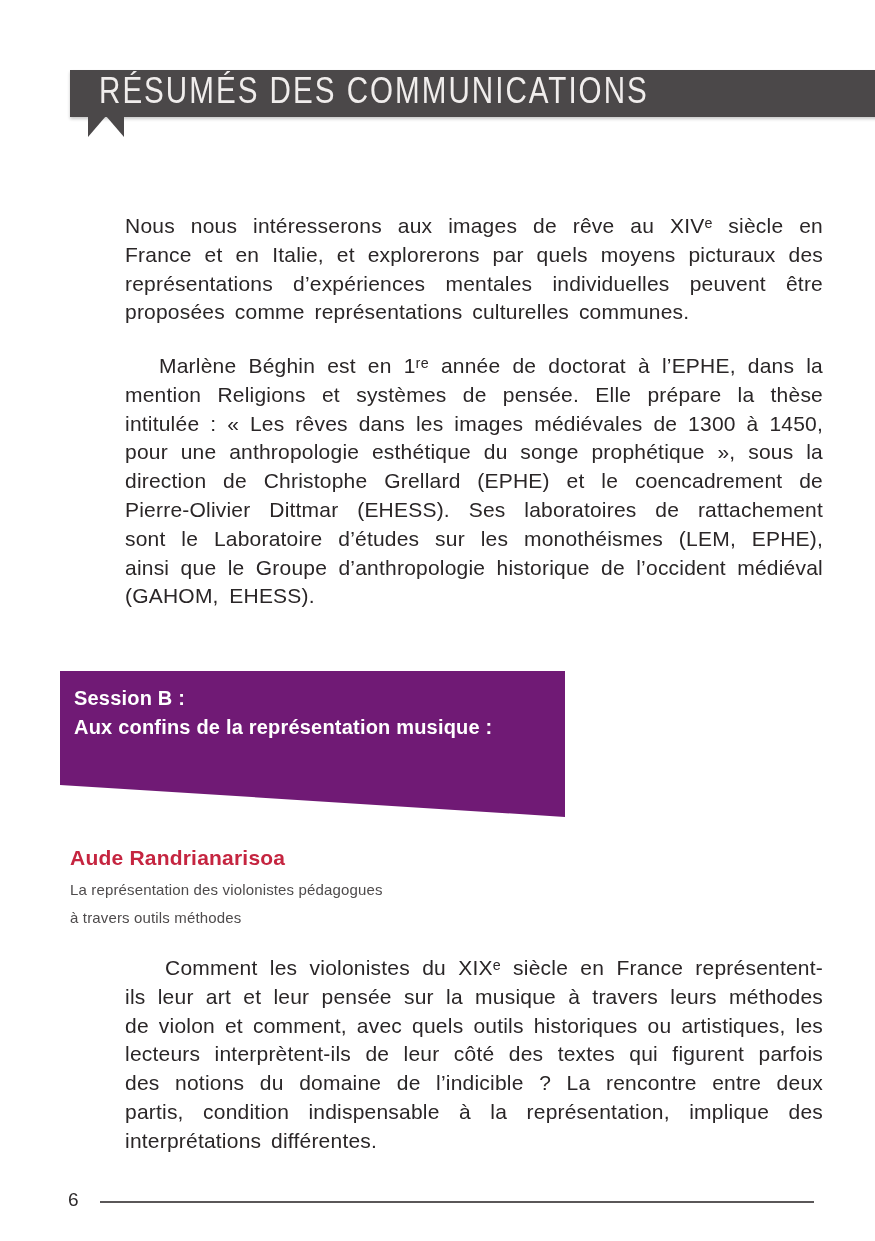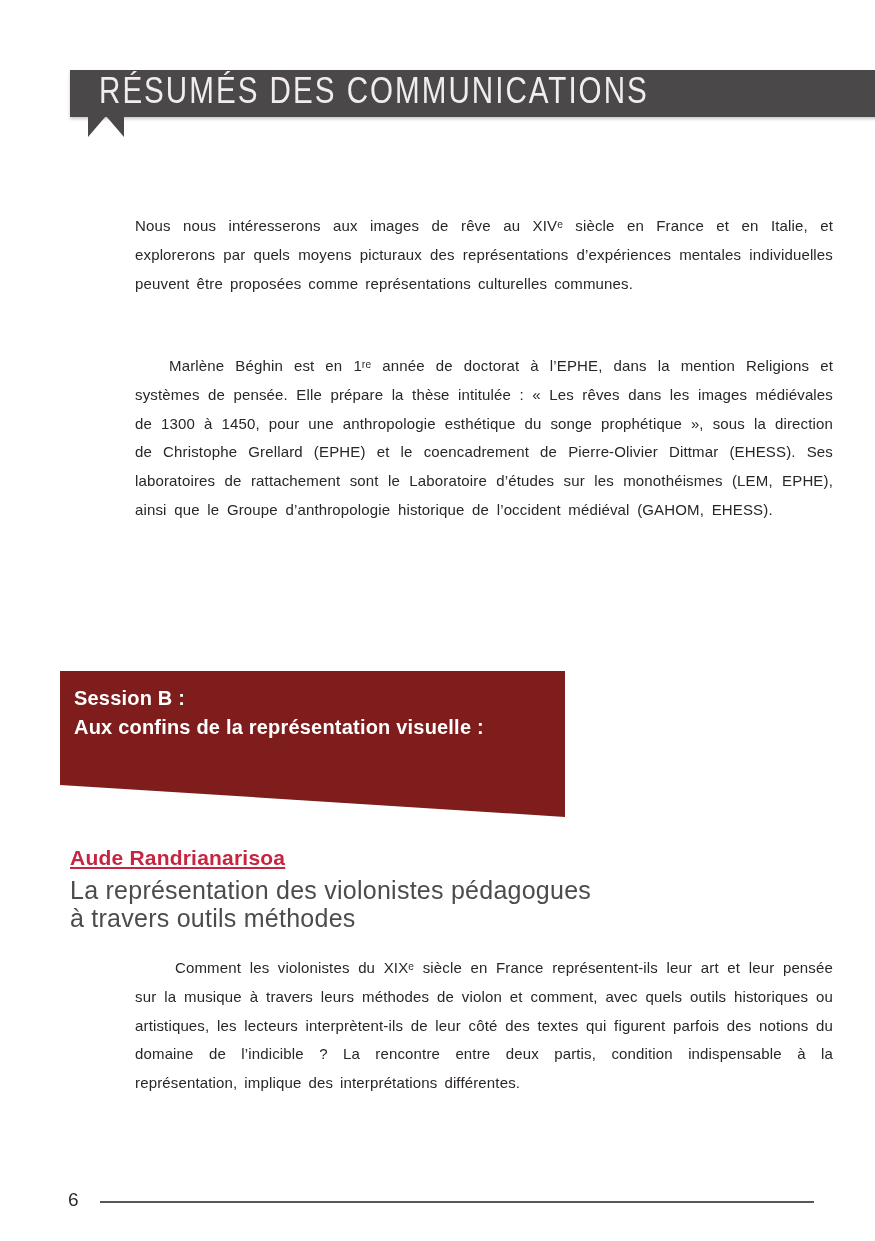--- a/index.html
+++ b/index.html
@@ -47,23 +47,23 @@
     width: 0;
     height: 0;
     border-left: 18px solid #4b4849;
     border-right: 18px solid #4b4849;
     border-bottom: 21px solid transparent;
   }
 
   
   .body-par {
     position: absolute;
-    left: 135px;
+    left: 125px;
     width: 698px;
-    font-size: 15px;
+    font-size: 21px;
     line-height: 28.8px;
     letter-spacing: 0.01em;
     word-spacing: 0.18em;
     text-align: justify;
     color: #2a2627;
   }
   .par-intro { top: 212px; }
   .par-bio {
     top: 352px;
     text-indent: 34px;
@@ -74,48 +74,47 @@
     text-indent: 40px;
   }
 
   
   .session-banner {
     position: absolute;
     left: 60px;
     top: 671px;
     width: 505px;
     height: 146px;
-    background: #7f1d1d;
+    background: #701a75;
     clip-path: polygon(0 0, 100% 0, 100% 100%, 0 78%);
     filter: drop-shadow(0 2px 2px rgba(0,0,0,0.18));
     box-sizing: border-box;
     padding: 13px 15px 0 14px;
     color: #ffffff;
     font-weight: bold;
     font-size: 20px;
     line-height: 28.6px;
     letter-spacing: 0.01em;
   }
 
   
   .author-name {
     position: absolute;
     left: 70px;
     top: 846px;
     font-size: 21px;
     font-weight: bold;
     color: #c52540;
     letter-spacing: 0.01em;
-    text-decoration: underline;
   }
   .talk-title {
     position: absolute;
     left: 70px;
     top: 876px;
-    font-size: 25px;
+    font-size: 15px;
     font-weight: 300;
     line-height: 28px;
     color: #4e4b4c;
     letter-spacing: 0.01em;
   }
 
   
   .page-number {
     position: absolute;
     left: 68px;
@@ -141,21 +140,21 @@
     <span class="header-title">RÉSUMÉS DES COMMUNICATIONS</span>
   </div>
   <div class="header-ribbon-tail"></div>
 
   <div class="body-par par-intro">Nous nous intéresserons aux images de rêve au XIVᵉ siècle en France et en Italie, et explorerons par quels moyens picturaux des représentations d’expériences mentales individuelles peuvent être proposées comme représentations culturelles communes.</div>
 
   <div class="body-par par-bio">Marlène Béghin est en 1ʳᵉ année de doctorat à l’EPHE, dans la mention Religions et systèmes de pensée. Elle prépare la thèse intitulée : « Les rêves dans les images médiévales de 1300 à 1450, pour une anthropologie esthétique du songe prophétique », sous la direction de Christophe Grellard (EPHE) et le coencadrement de Pierre-Olivier Dittmar (EHESS). Ses laboratoires de rattachement sont le Laboratoire d’études sur les monothéismes (LEM, EPHE), ainsi que le Groupe d’anthropologie historique de l’occident médiéval (GAHOM, EHESS).</div>
 
   <div class="session-banner">
     <div>Session B :</div>
-    <div>Aux confins de la représentation visuelle :</div>
+    <div>Aux confins de la représentation musique :</div>
   </div>
 
   <div class="author-name">Aude Randrianarisoa</div>
   <div class="talk-title">
     <div>La représentation des violonistes pédagogues</div>
     <div>à travers outils méthodes</div>
   </div>
 
   <div class="body-par par-abstract">Comment les violonistes du XIXᵉ siècle en France représentent-ils leur art et leur pensée sur la musique à travers leurs méthodes de violon et comment, avec quels outils historiques ou artistiques, les lecteurs interprètent-ils de leur côté des textes qui figurent parfois des notions du domaine de l’indicible ? La rencontre entre deux partis, condition indispensable à la représentation, implique des interprétations différentes.</div>
 

